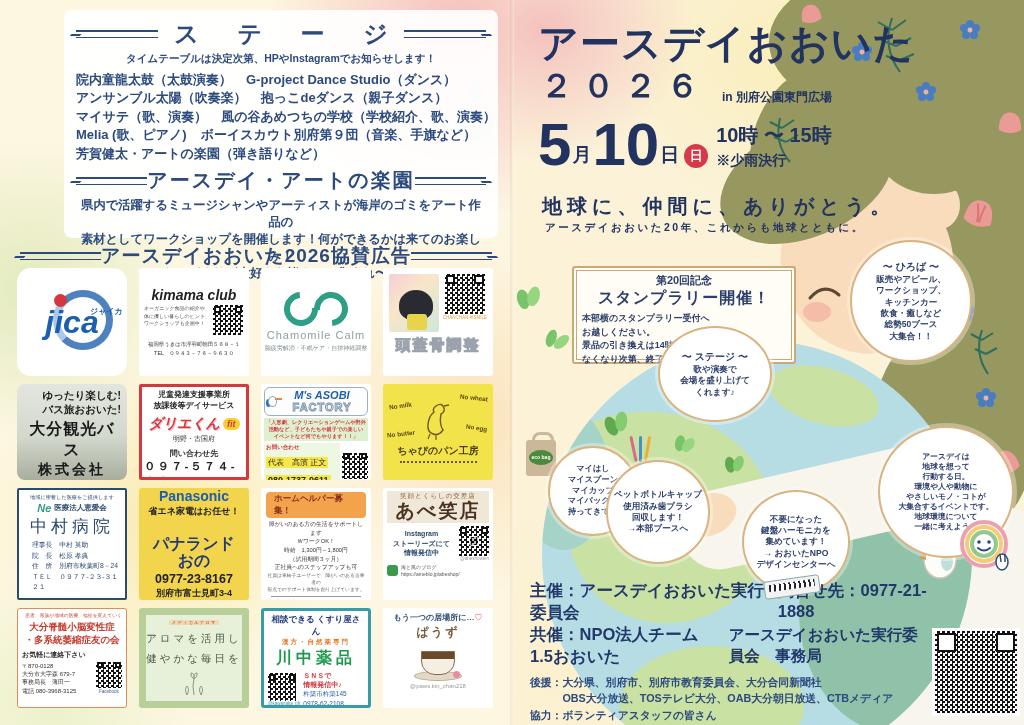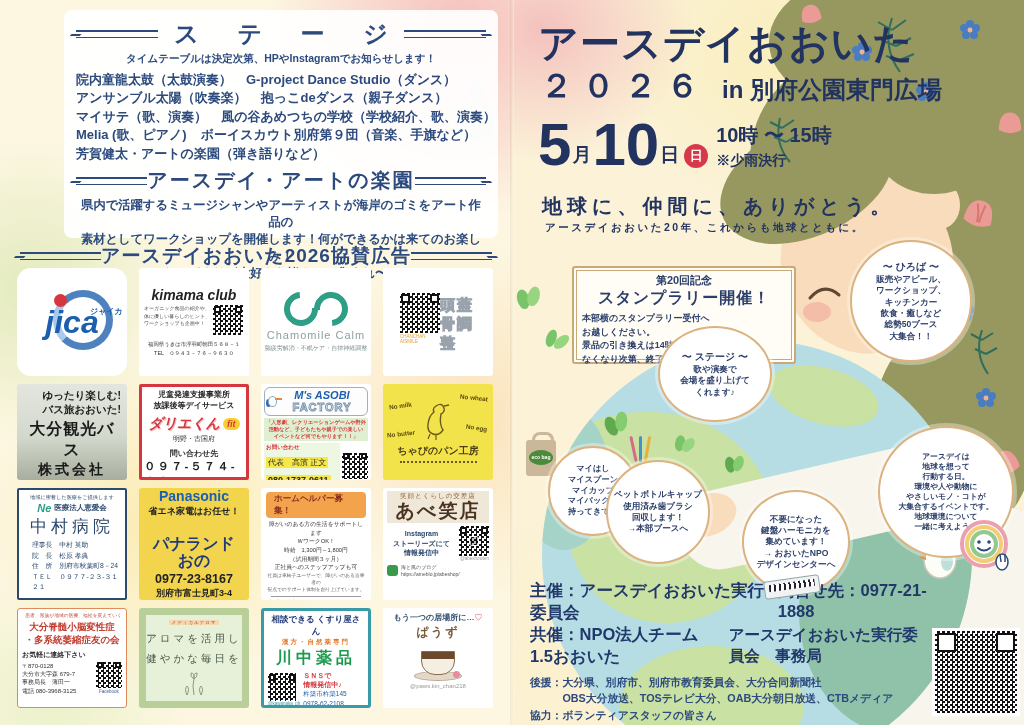--- a/index.html
+++ b/index.html
@@ -74,33 +74,33 @@
     linear-gradient(90deg,#5a8a3a,#c23b2e 15%,#e8a03a 30%,#7ab04a 45%,#5a3a8a 60%,#d66a9a 75%,#e8d03a 90%,#4a8a5a);}
   .kim-ad{font-size:5.4px;color:#333;text-align:center;margin-top:3px;line-height:1.6;}
   
   .c-cham{display:flex;flex-direction:column;align-items:center;justify-content:center;gap:3px;}
   .sw{display:flex;}
   .sw i{width:22px;height:22px;border:6px solid #2e9e85;border-radius:50%;border-top-color:transparent;transform:rotate(40deg);}
   .sw i+i{margin-left:-4px;transform:rotate(-140deg);}
   .cham-n{font-size:11px;color:#8fa0a0;letter-spacing:1px;}
   .cham-d{font-size:6px;color:#7a8c8c;}
   
-  .c-skl{padding:13px;display:flex;flex-direction:row;align-items:center;}
+  .c-skl{padding:6px;display:flex;flex-direction:column;align-items:center;}
   .skl-top{display:flex;gap:4px;width:100%;}
   .skl-ph{flex:1;height:58px;border-radius:2px;position:relative;overflow:hidden;
     background:linear-gradient(135deg,#f6cdd6 0%,#f9e6c8 40%,#cfe7d8 100%);}
   .skl-ph::after{content:"";position:absolute;left:10px;top:16px;width:34px;height:30px;border-radius:50% 50% 40% 40%;background:#2a2a32;}
   .skl-ph::before{content:"";position:absolute;left:18px;bottom:2px;width:20px;height:16px;background:#e8d44a;border-radius:3px;z-index:1;}
   .skl-qr{width:40px;height:40px;}
   .skl-r{display:flex;flex-direction:column;align-items:center;}
   .skl-ig{font-size:4.5px;color:#e8a03a;margin-top:1px;}
   .skl-t{margin-top:4px;font-size:15px;font-weight:bold;color:#fff;-webkit-text-stroke:1px #9aa3ad;letter-spacing:2px;}
   
   .c-bus{padding:5px 6px;background:linear-gradient(180deg,#e3e6de 0%,#d3d8cd 55%,#a8ae9e 100%);
-    display:flex;flex-direction:column;color:#1a1a1a;}
+    display:flex;flex-direction:column;color:#1a1a1a;border-radius:8px;}
   .bus1{font-size:10.5px;font-weight:bold;text-align:right;}
   .bus-n{font-size:16px;font-weight:bold;text-align:center;margin-top:2px;letter-spacing:1px;}
   .bus-c{font-size:14px;font-weight:bold;text-align:center;letter-spacing:3px;}
   
   .c-dal{border:3px solid #d6373f;border-radius:2px;padding:3px 2px;display:flex;flex-direction:column;align-items:center;background:#fff;}
   .dal-h{font-size:8px;font-weight:bold;color:#222;line-height:1.35;text-align:center;}
   .dal-logo{display:flex;align-items:center;gap:3px;margin-top:3px;}
   .dal-n{font-size:14px;font-weight:900;font-style:italic;color:#d6373f;text-shadow:1px 1px 0 #f3b8b8;}
   .dal-fit{background:#f7d02e;color:#d6373f;font-style:italic;font-weight:900;font-size:9px;padding:1px 4px;border-radius:7px;}
   .dal-a{font-size:7px;color:#333;margin-top:1px;}
@@ -199,21 +199,21 @@
   .pau-cup .cp{position:absolute;left:9px;bottom:6px;width:34px;height:24px;border-radius:0 0 14px 14px;background:#f5efe3;border:1.5px solid #8a6a4a;box-sizing:border-box;overflow:hidden;}
   .pau-cup .cf{position:absolute;left:0;top:0;width:100%;height:7px;background:#6a4a2a;}
   .pau-cup .pw{position:absolute;right:4px;bottom:3px;width:7px;height:7px;border-radius:50%;background:#e88aa0;}
   .pau-h{font-size:6px;color:#999;margin-top:2px;}
   
   .rsvg{position:absolute;left:0;top:0;z-index:1;}
   .rtx{position:absolute;z-index:2;color:#22335f;}
   .r-title{left:26px;top:16px;font-size:40px;font-weight:900;letter-spacing:1px;}
   .r-yrow{left:28px;top:64px;display:flex;align-items:flex-end;gap:14px;}
   .r-year{font-size:33px;font-weight:900;letter-spacing:9px;}
-  .r-venue{font-size:24px;font-weight:900;padding-bottom:3px;}
+  .r-venue{font-size:12px;font-weight:900;padding-bottom:3px;}
   .r-date{left:26px;top:118px;display:flex;align-items:flex-end;}
   .r-d-b{font-size:60px;font-weight:900;line-height:.9;}
   .r-d-s{font-size:19px;font-weight:900;padding:0 1px 4px;}
   .r-badge{width:24px;height:24px;border-radius:50%;background:#d63a4a;color:#fff;font-size:13px;font-weight:bold;
     display:flex;align-items:center;justify-content:center;margin:0 4px 4px 4px;}
   .r-dr{display:flex;flex-direction:column;padding-bottom:2px;margin-left:4px;}
   .r-time{font-size:20px;font-weight:900;}
   .r-rain{font-size:14px;font-weight:900;margin-top:3px;}
   .r-catch{left:30px;top:193px;font-size:20px;font-weight:900;letter-spacing:5px;}
   .r-csub{left:33px;top:221px;font-size:10.5px;font-weight:bold;letter-spacing:2.5px;}

